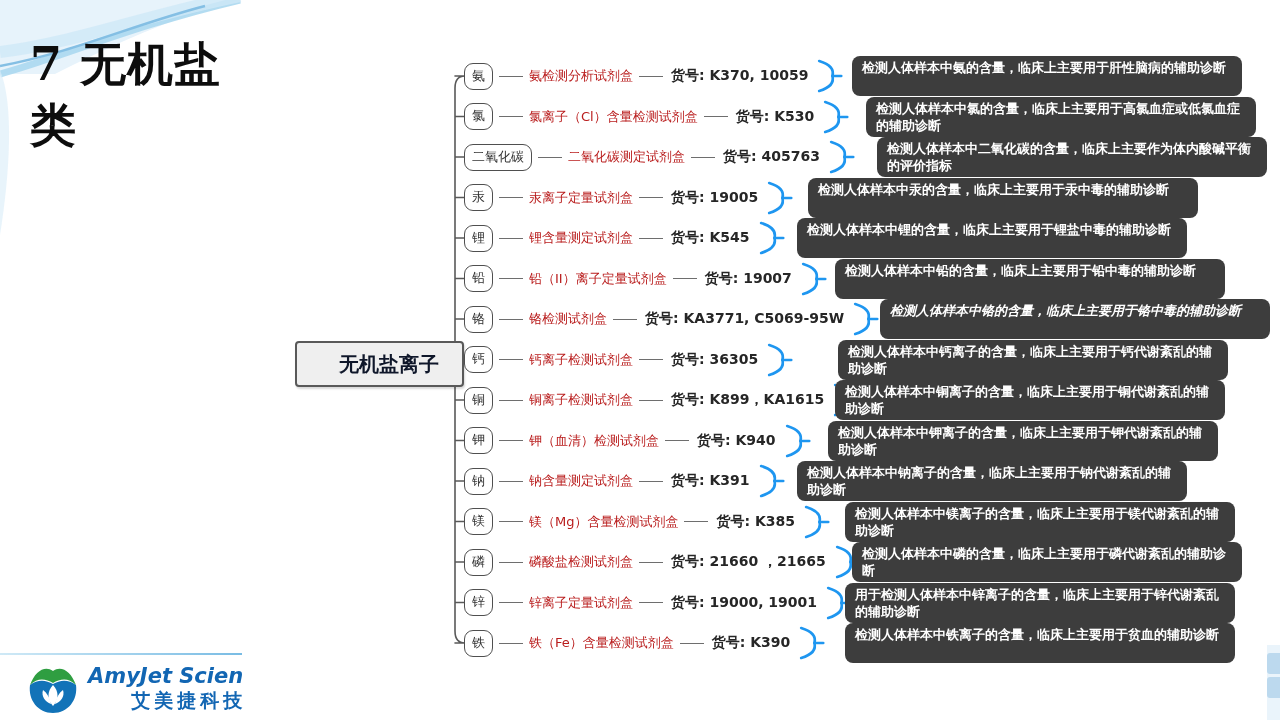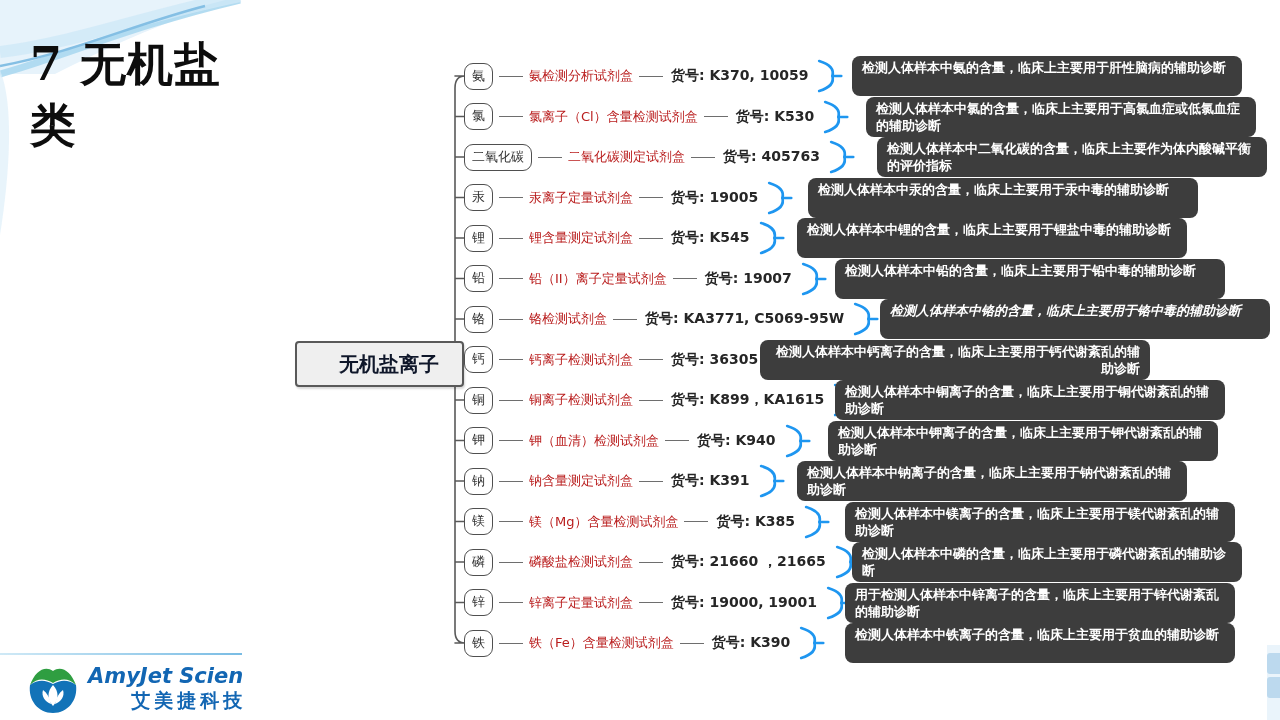--- a/index.html
+++ b/index.html
@@ -153,21 +153,21 @@
     <span class="node-box">钙</span>
     <span class="hline"></span>
     <span class="kit-name">钙离子检测试剂盒</span>
     <span class="hline"></span>
     <span class="catalog">货号: 36305</span>
     <svg class="brace" viewBox="0 0 34 40">
       <path d="M7,3 C20,7 24,13 22,20 C24,27 20,33 7,37"></path>
       <path d="M22,20 L32,20"></path>
     </svg>
   </div>
-        <div class="desc-box" style="left: 760px; top: 339.5px; text-align: right;">检测人体样本中钙离子的含量，临床上主要用于钙代谢紊乱的辅助诊断</div>
+        <div class="desc-box" style="left: 838px; top: 339.5px;">检测人体样本中钙离子的含量，临床上主要用于钙代谢紊乱的辅助诊断</div>
         <div class="kit-row" style="left: 464px; top: 385px;">
     <span class="node-box">铜</span>
     <span class="hline"></span>
     <span class="kit-name">铜离子检测试剂盒</span>
     <span class="hline"></span>
     <span class="catalog">货号: K899，KA1615</span>
     <svg class="brace" viewBox="0 0 34 40">
       <path d="M7,3 C20,7 24,13 22,20 C24,27 20,33 7,37"></path>
       <path d="M22,20 L32,20"></path>
     </svg>

